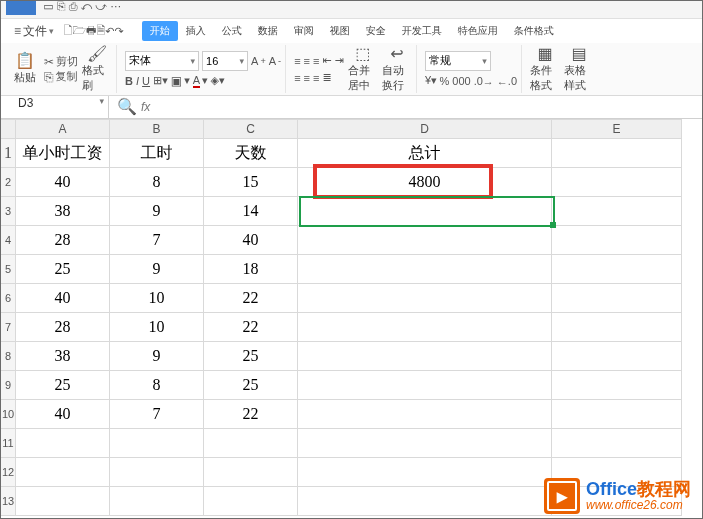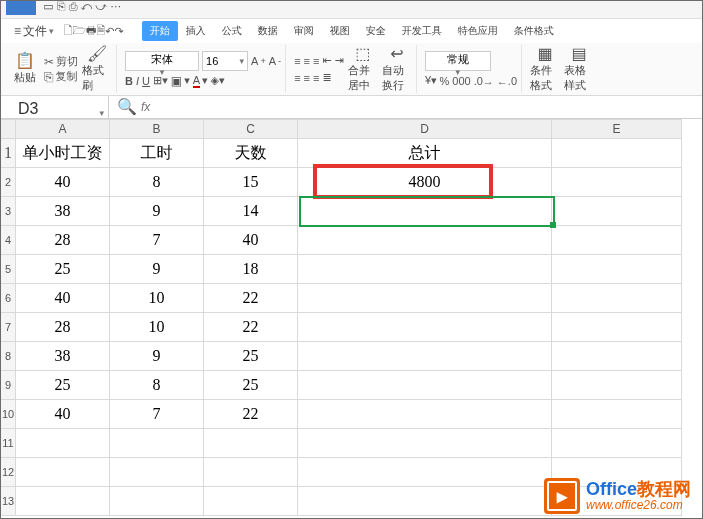--- a/index.html
+++ b/index.html
@@ -117,40 +117,40 @@
 .font-box, .size-box {
   border: 1px solid #ccc;
   height: 18px;
   font-size: 11px;
   padding: 0 3px;
   background: #fff;
   display: flex;
   align-items: center;
   justify-content: space-between;
 }
-.font-box { width: 66px; flex-direction: column; }
+.font-box { width: 66px; }
 .size-box { width: 38px; }
 .drop-caret { font-size: 9px; color:#777; }
 .ribbon-row { display: flex; gap: 3px; align-items: center; }
 
 .formula-bar {
   display: flex;
   align-items: center;
   height: 22px;
   border-bottom: 1px solid #d0d0d0;
 }
 .name-box {
   width: 90px;
   border-right: 1px solid #d0d0d0;
   padding-left: 18px;
   font-family: Arial, sans-serif;
-  font-size: 16px;
+  font-size: 12px;
   color: #333;
   display: flex;
-  align-items: flex-end;
+  align-items: flex-start;
   height: 100%;
   position: relative;
 }
 .name-box::after{
   content:"▾"; position:absolute; right:4px; font-size:9px; color:#777;
 }
 .fx-area {
   display: flex;
   align-items: center;
   padding-left: 8px;

